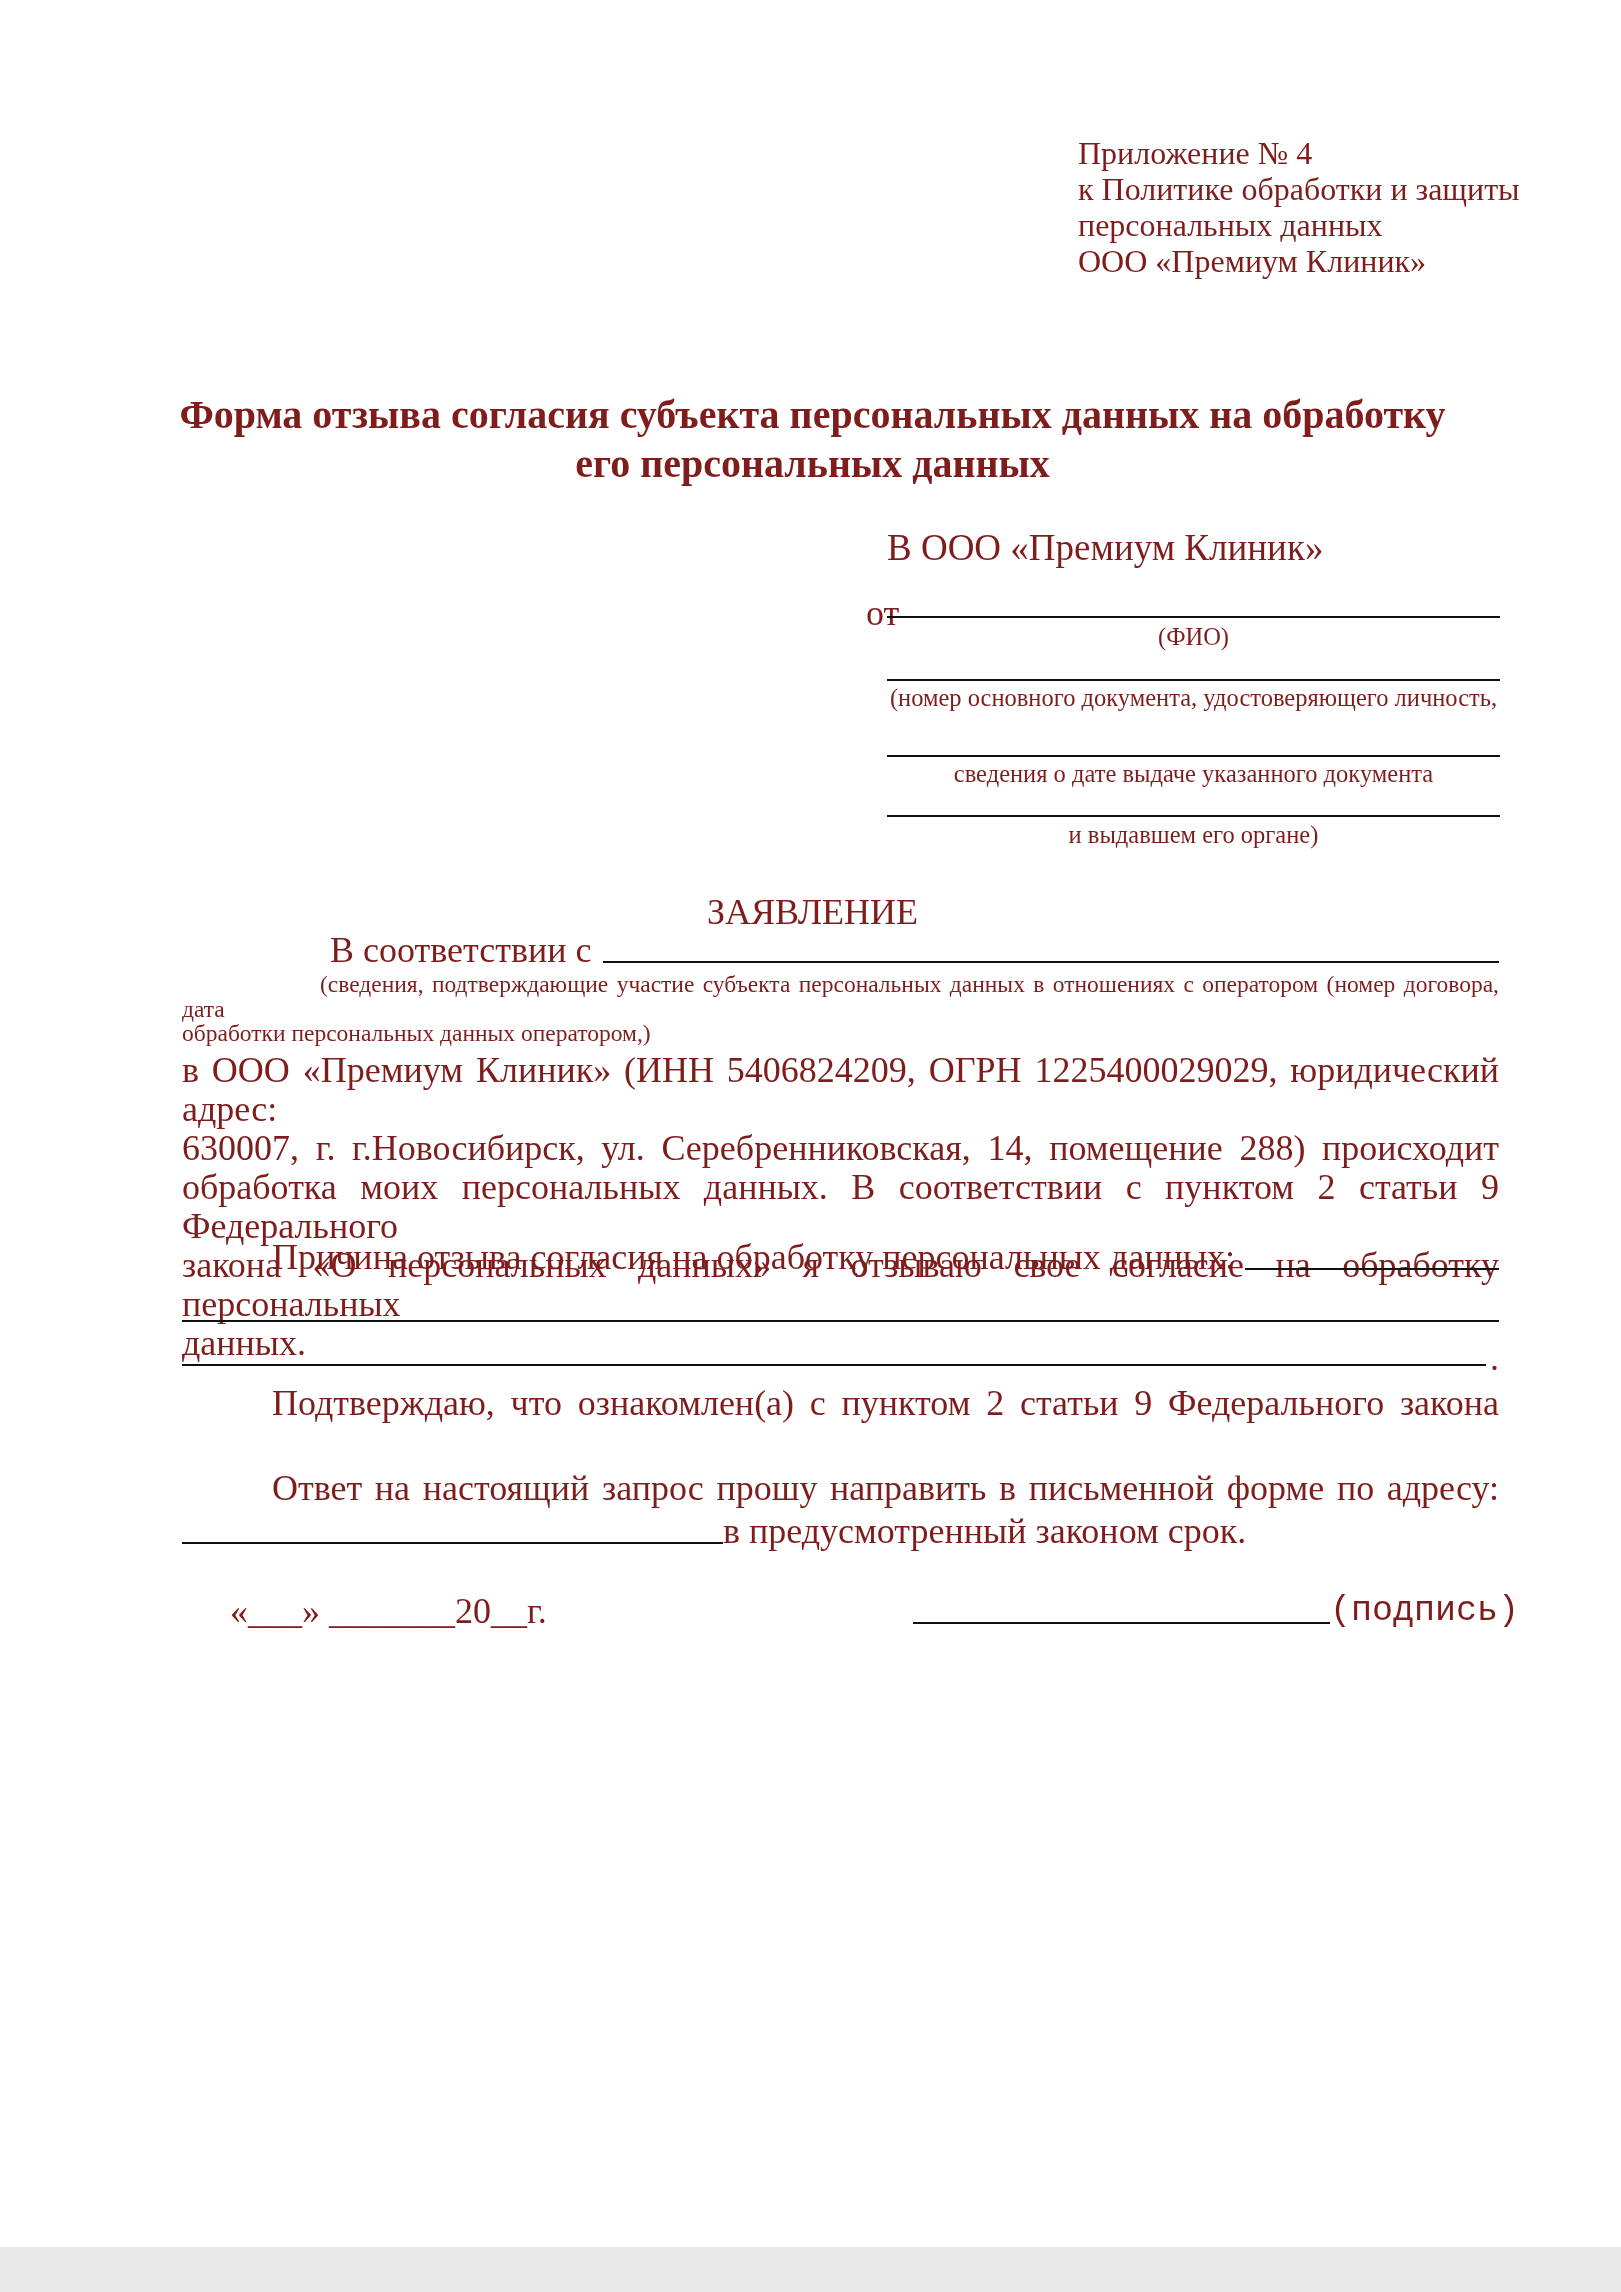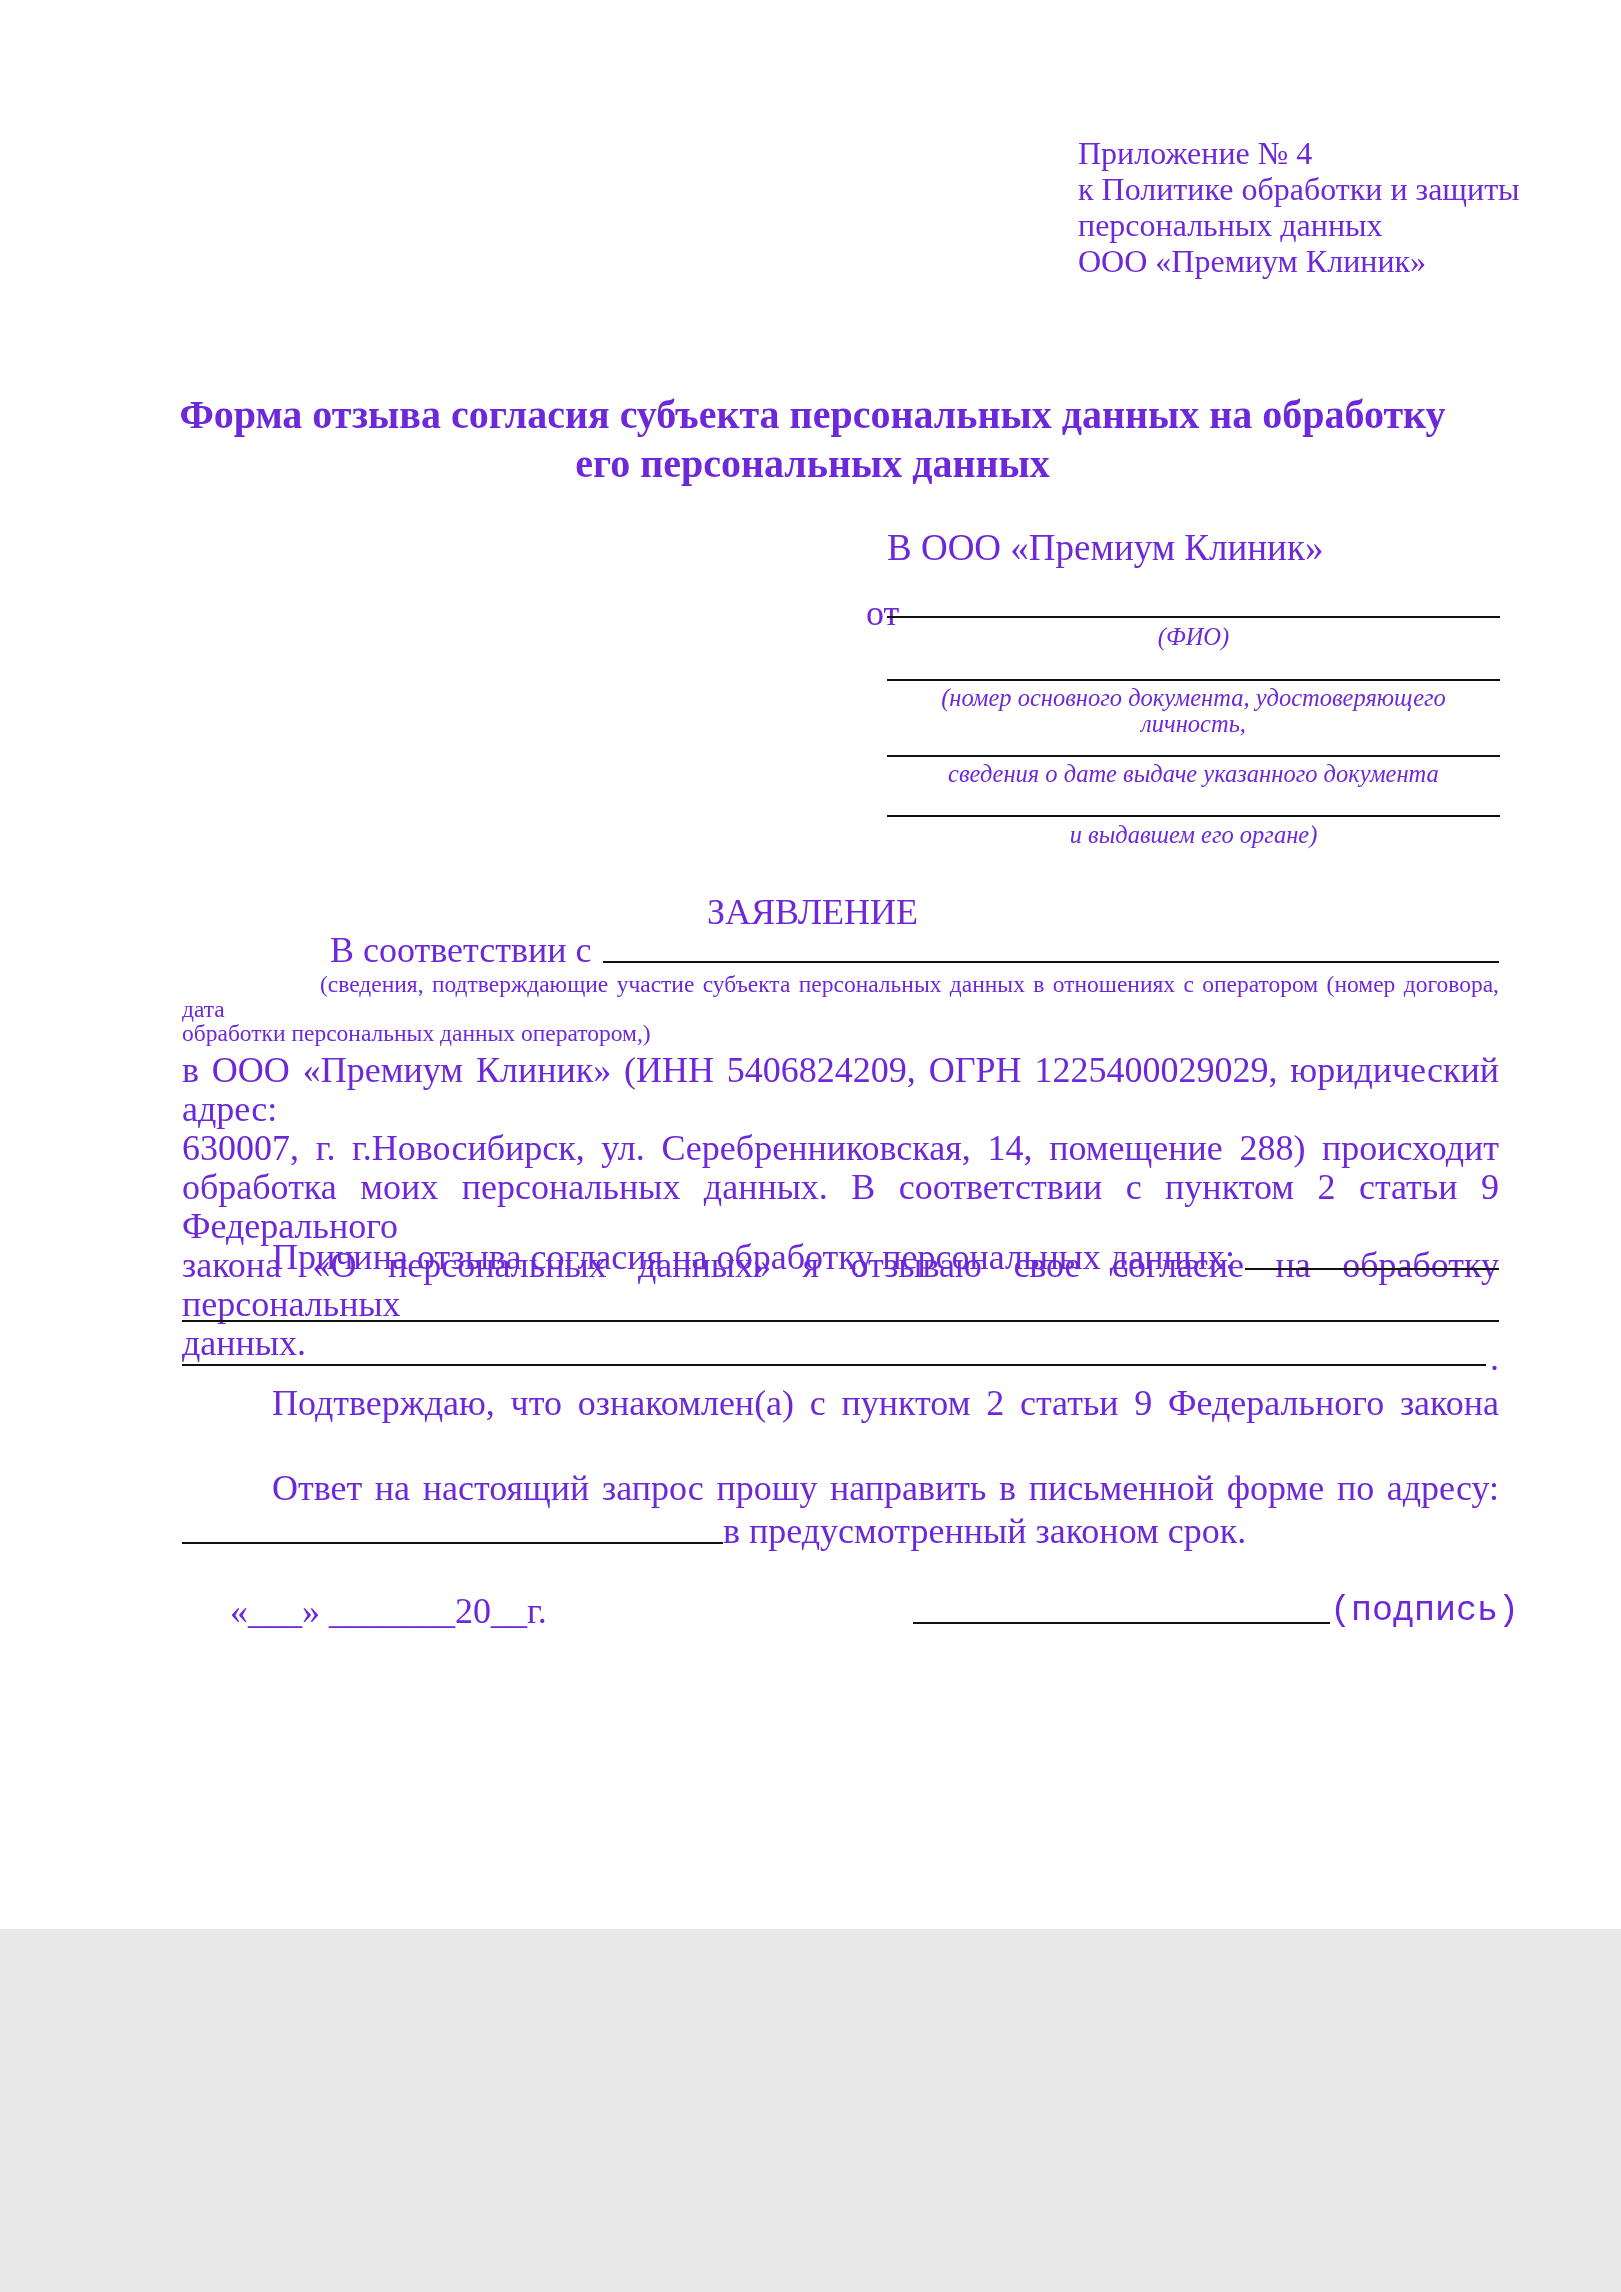--- a/index.html
+++ b/index.html
@@ -1,32 +1,32 @@
 <!DOCTYPE html>
 <html><head>
 <meta charset="utf-8">
 <style>
   html,body{margin:0;padding:0;background:#e8e8e8;}
   .page{
     position:relative;
-    width:1621px;height:1929px;
+    width:1621px;height:2247px;
     background:#ffffff;
-    color:#6d28d9;
+    color:#7f1d1d;
     font-family:"Liberation Serif","DejaVu Serif",serif;
     overflow:hidden;
   }
   .abs{position:absolute;}
   .body-txt{font-size:36px;line-height:39px;}
   .just{text-align:justify;text-align-last:justify;}
   .note{left:1078px;top:135px;width:451px;font-size:32px;line-height:36px;}
   .title{left:154px;top:390px;width:1317px;text-align:center;font-weight:bold;font-size:40px;line-height:49px;}
   .to-line{left:887px;top:526px;font-size:37px;line-height:43px;}
   .from-line{left:866px;top:582px;font-size:36px;line-height:39px;margin-top:12px;}
   .rule{height:0;border-top:2.9px solid #111111;}
-  .cap{font-size:24.5px;line-height:25.5px;text-align:center;width:613px;left:887px;font-style:italic;}
+  .cap{font-size:24.5px;line-height:25.5px;text-align:center;width:613px;left:887px;}
   .heading{left:154px;top:893px;width:1317px;text-align:center;font-size:36px;line-height:39px;}
   .row{display:flex;align-items:stretch;}
   .fl{flex:1;border-bottom:2.9px solid #111111;margin-bottom:6.9px;}
   .fine{font-size:23.5px;line-height:24.5px;}
   .period{font-size:36px;line-height:39px;}
 </style>
 </head>
 <body>
 
 <div class="page">

